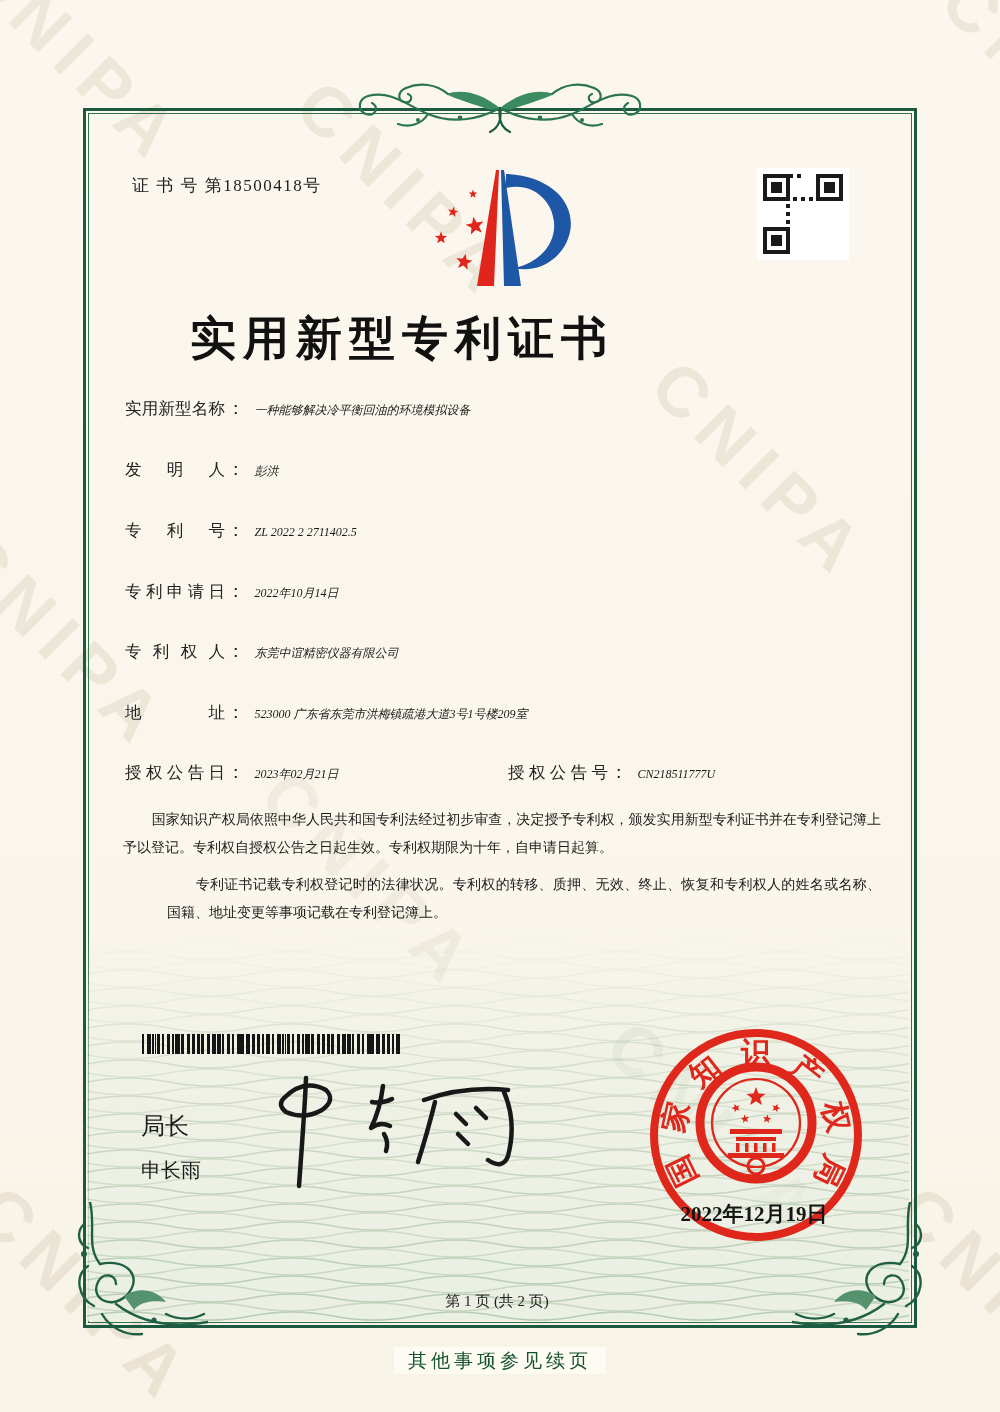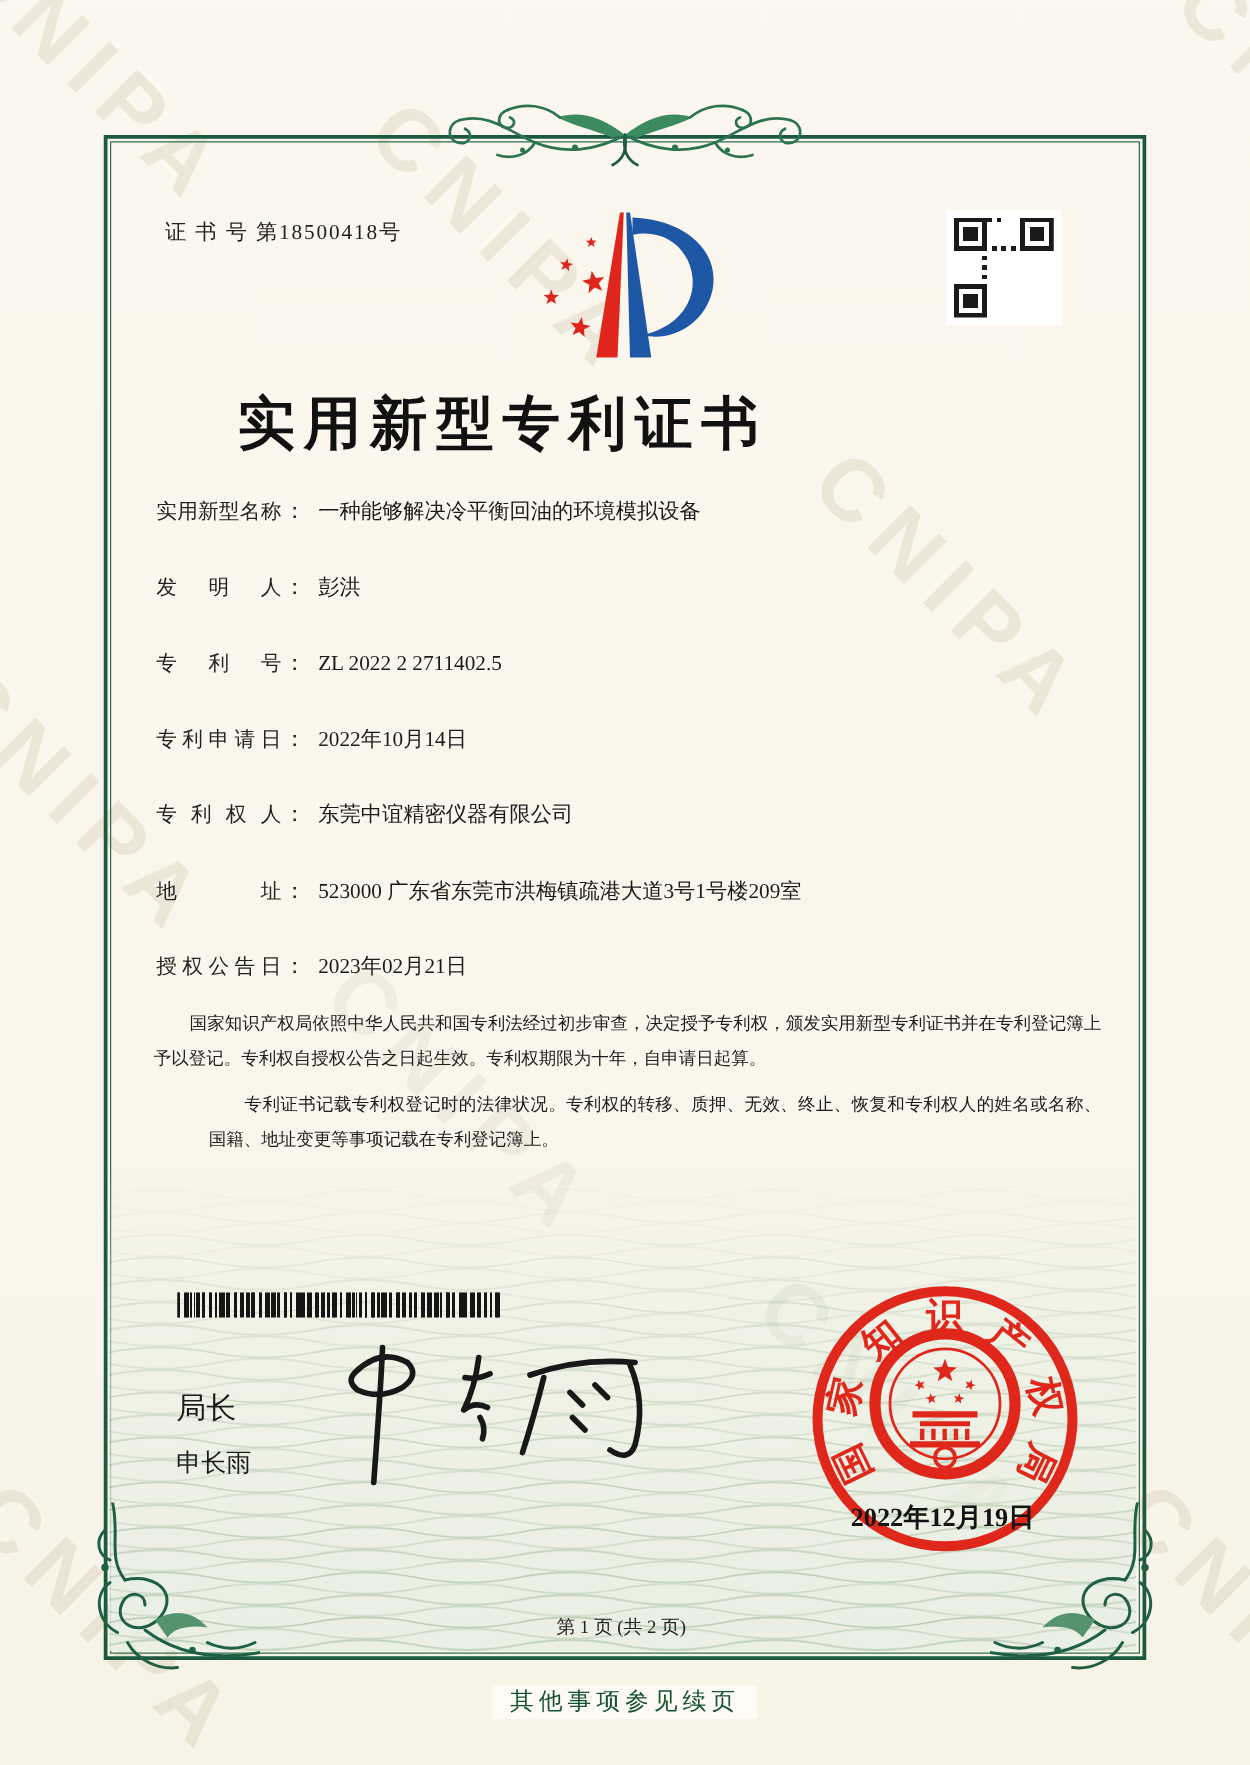--- a/index.html
+++ b/index.html
@@ -50,21 +50,21 @@
     position:absolute; left:0; top:308px; width:804px; text-align:center;
     font-size:46px; font-weight:bold; letter-spacing:7px; color:#111;
   }
   
   .row{ position:absolute; left:125px; width:760px; height:26px; font-size:17.5px; white-space:nowrap; }
   .row .lbl{
     display:inline-block; width:100px; font-size:16.5px; vertical-align:baseline;
     text-align:justify; text-align-last:justify; color:#222;
   }
   .row .colon{ margin:0 10px 0 2px; }
-  .row .val{ font-size:17px; color:#1a1a1a; }
+  .row .val{ font-size:12px; color:#1a1a1a;font-style:italic; }
   .row .pair2{ position:absolute; left:383px; top:0; }
   .r1{top:396px;} .r2{top:457px;} .r3{top:518px;} .r4{top:579px;}
   .r5{top:639px;} .r6{top:700px;} .r7{top:760px;}
   
   .legal{ position:absolute; left:123px; top:806px; width:758px; text-align:justify; }
   .legal p{ margin:0; font-size:14px; line-height:28px; text-indent:2.05em; color:#1c1c1c; }
   .legal p + p{ margin-top:9px;margin-left:44px; }
   
   .barcode{
     position:absolute; left:142px; top:1034px; width:258px; height:20px;
@@ -228,20 +228,23 @@
     <span class="lbl">专利申请日</span><span class="colon">：</span><span class="val">2022年10月14日</span>
   </div>
   <div class="row r5">
     <span class="lbl">专利权人</span><span class="colon">：</span><span class="val">东莞中谊精密仪器有限公司</span>
   </div>
   <div class="row r6">
     <span class="lbl">地址</span><span class="colon">：</span><span class="val">523000 广东省东莞市洪梅镇疏港大道3号1号楼209室</span>
   </div>
   <div class="row r7">
     <span class="lbl">授权公告日</span><span class="colon">：</span><span class="val">2023年02月21日</span>
+    <span class="pair2">
+      <span class="lbl">授权公告号</span><span class="colon">：</span><span class="val">CN218511777U</span>
+    </span>
   </div>
 
   <div class="legal">
     <p>国家知识产权局依照中华人民共和国专利法经过初步审查，决定授予专利权，颁发实用新型专利证书并在专利登记簿上予以登记。专利权自授权公告之日起生效。专利权期限为十年，自申请日起算。</p>
     <p>专利证书记载专利权登记时的法律状况。专利权的转移、质押、无效、终止、恢复和专利权人的姓名或名称、国籍、地址变更等事项记载在专利登记簿上。</p>
   </div>
 
   <div class="barcode"></div>
 
   <div class="director-title">局长</div>

